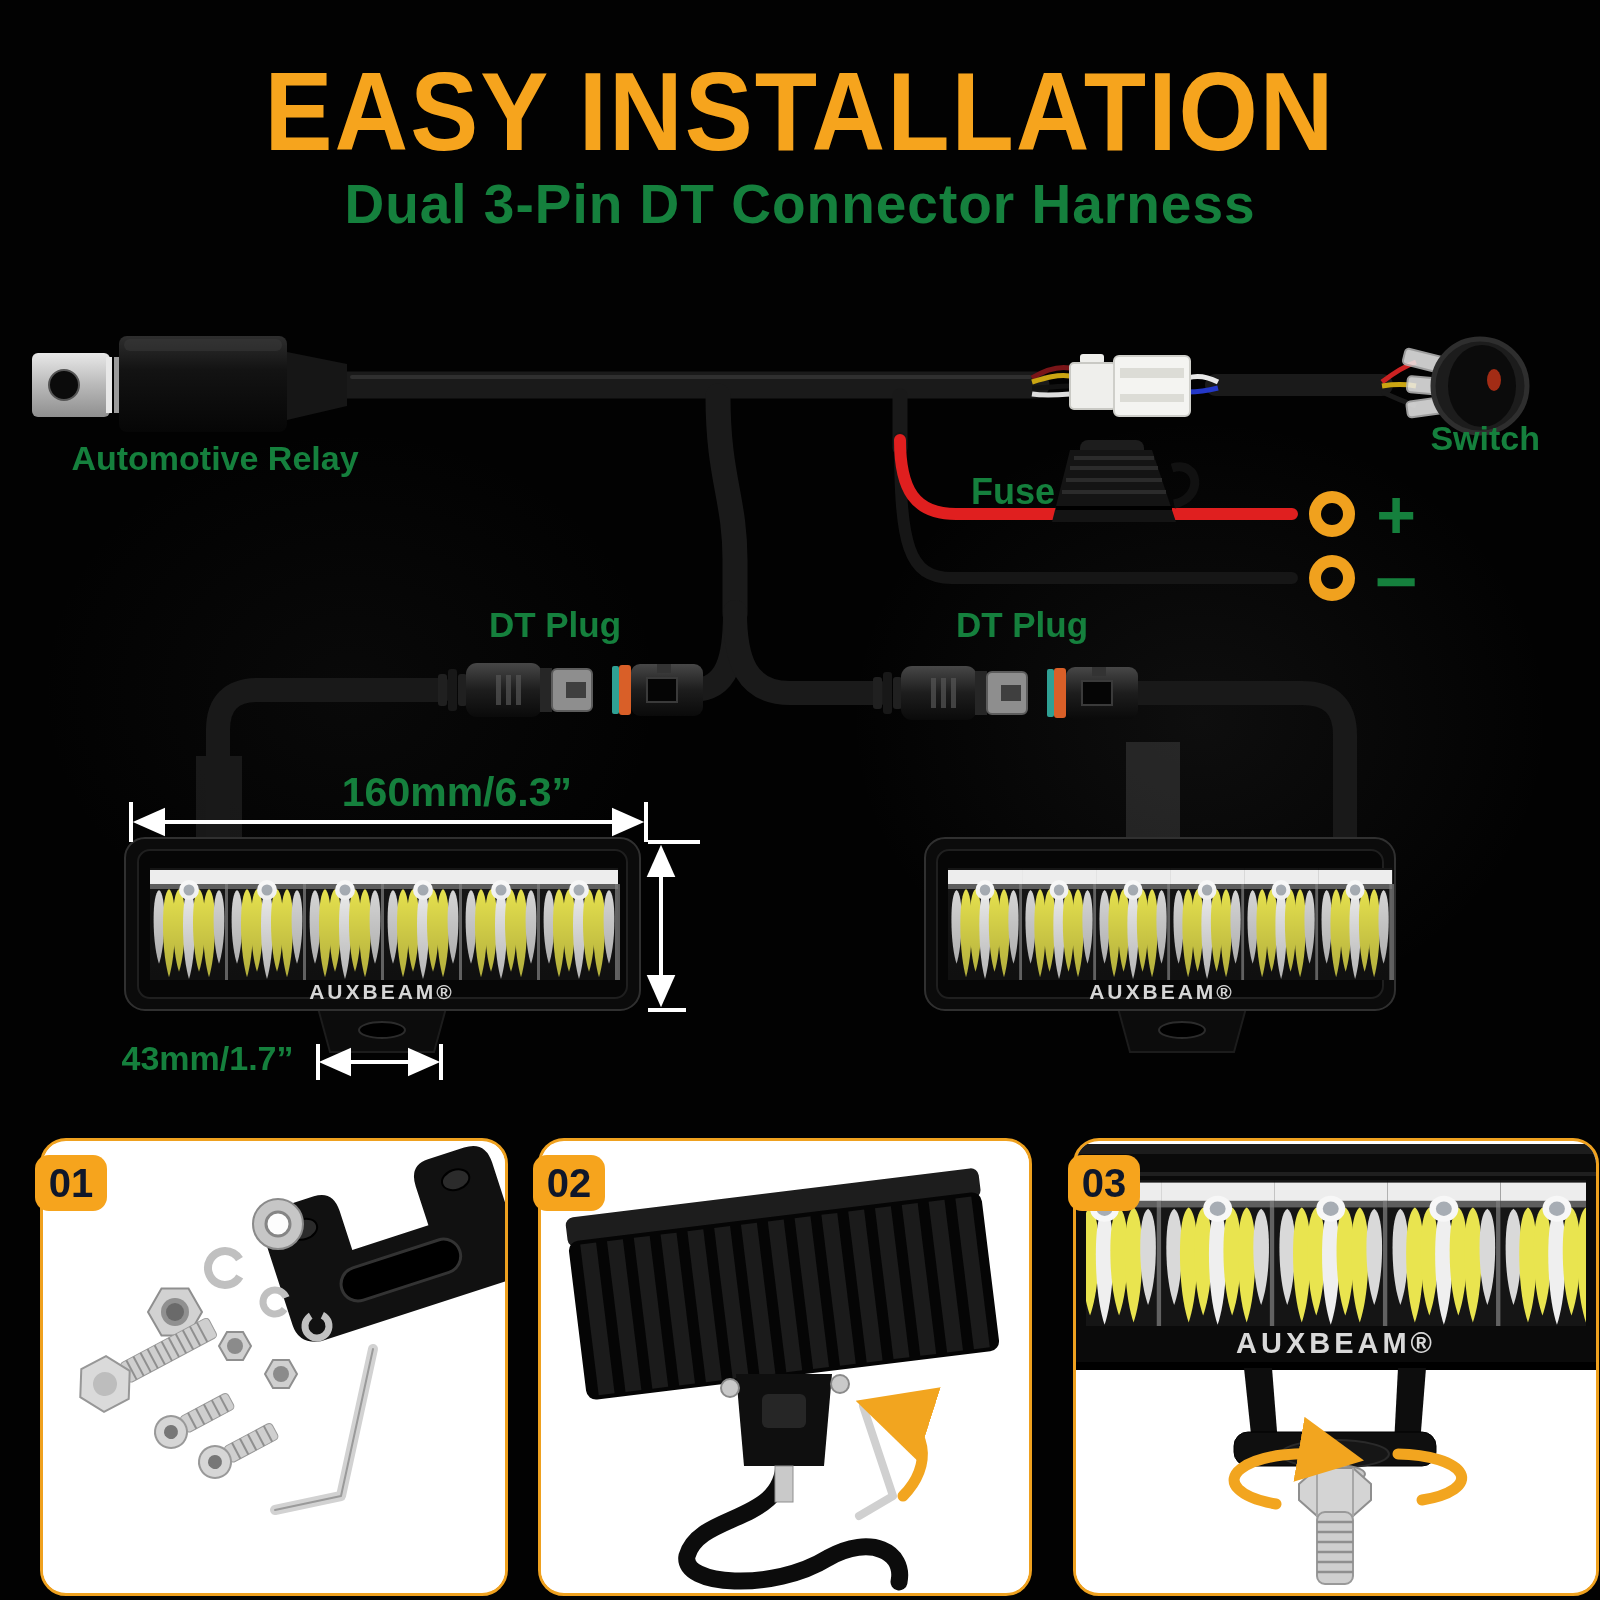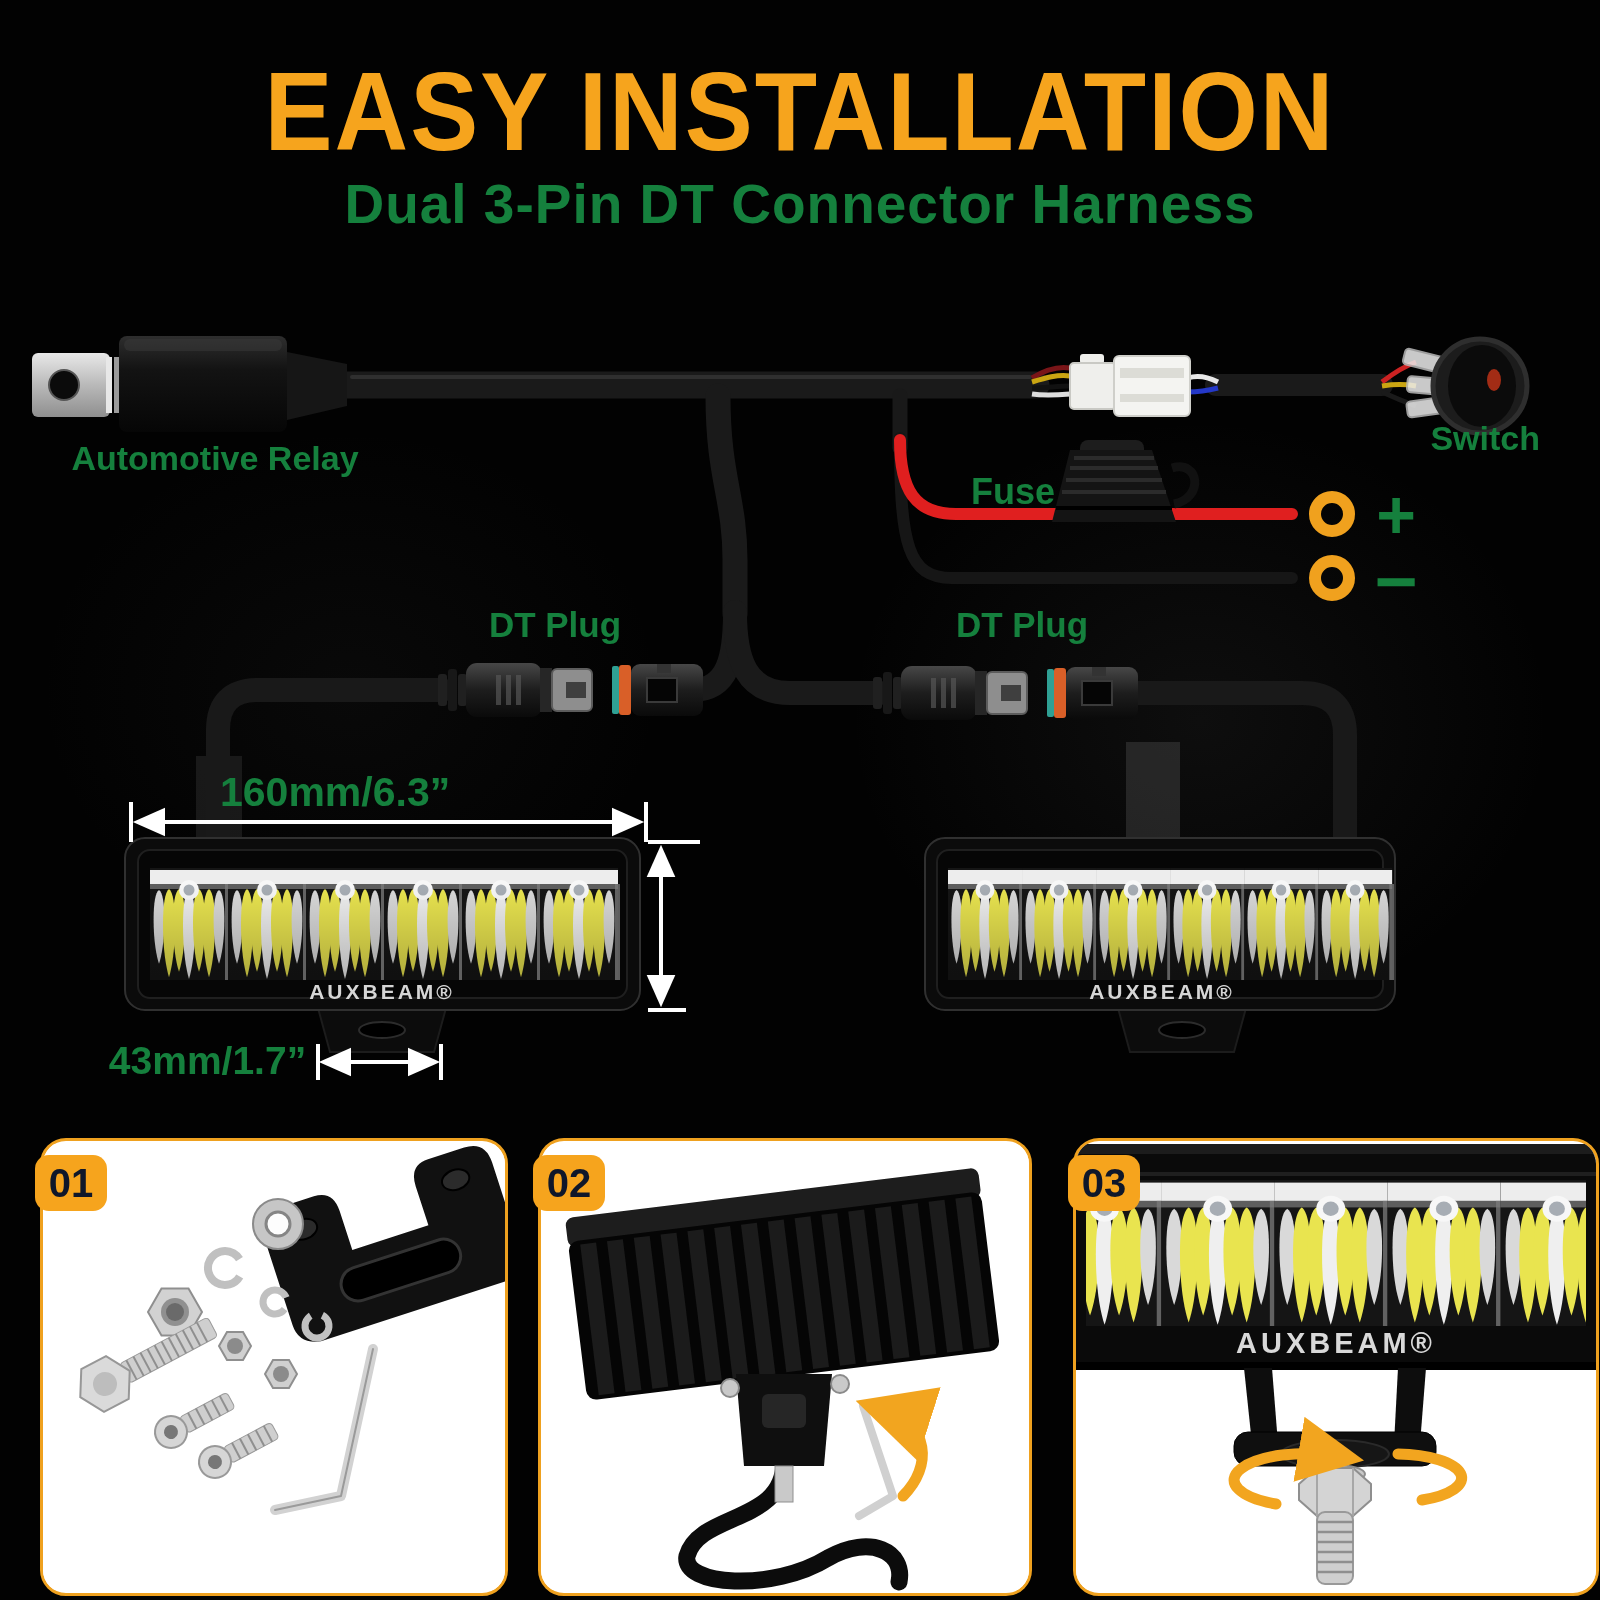--- a/index.html
+++ b/index.html
@@ -18,23 +18,23 @@
   #relay-label{left:48px;top:440px;width:334px;text-align:center;font-size:34px;}
   #fuse-label{left:958px;top:456px;width:110px;text-align:center;font-size:36px;margin-top:16px;}
   #switch-label{left:1400px;top:420px;width:140px;text-align:right;font-size:34px;}
   #dtplug-left-label{left:455px;top:606px;width:200px;text-align:center;font-size:35px;}
   #dtplug-right-label{left:922px;top:606px;width:200px;text-align:center;font-size:35px;}
   .term{width:60px;height:64px;display:flex;align-items:center;justify-content:center;
         font-size:68px;}
   #plus-label{left:1366px;top:482px;}
   #minus-label{left:1366px;top:550px;font-size:74px;}
   .dim{font-size:41px;}
-  #dim-length{left:220px;top:770px;width:340px;text-align:left;}
+  #dim-length{left:232px;top:770px;width:340px;text-align:right;}
   #dim-height{left:684px;top:896px;width:300px;}
-  #dim-bracket{left:100px;top:1040px;width:215px;text-align:center;font-size:39px;}
+  #dim-bracket{left:100px;top:1040px;width:215px;text-align:center;font-size:34px;}
   .brand{font-size:21px;letter-spacing:3px;color:#d6d6d6;text-align:center;}
   #brand-left{left:262px;top:980px;width:240px;}
   #brand-right{left:1042px;top:980px;width:240px;}
   .panel{position:absolute;top:1138px;height:452px;background:#fff;border:3px solid #EFA11F;
          border-radius:26px;z-index:2;}
   #panel-1{left:40px;width:462px;}
   #panel-2{left:538px;width:488px;}
   #panel-3{left:1073px;width:520px;}
   .panel-inner{position:absolute;inset:0;border-radius:23px;overflow:hidden;}
   .panel svg{display:block;width:100%;height:100%;}

